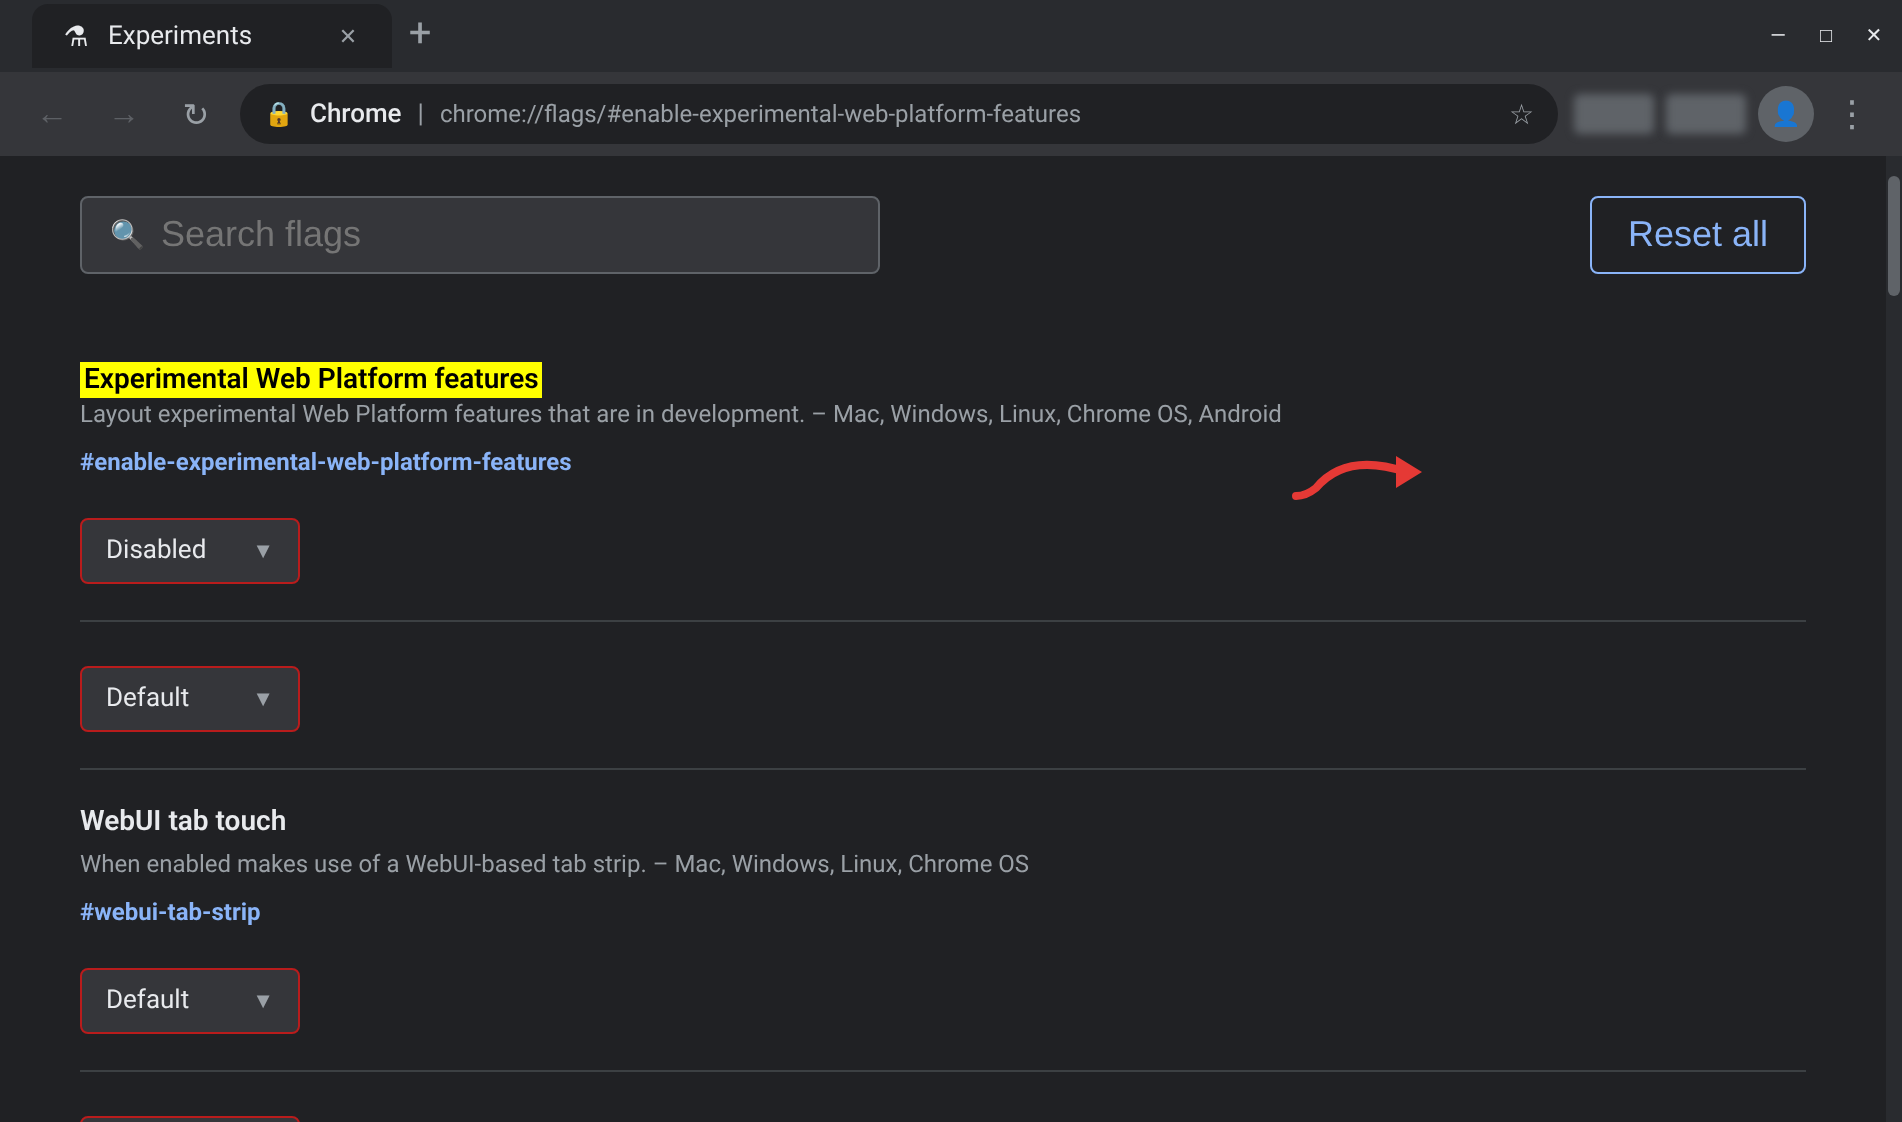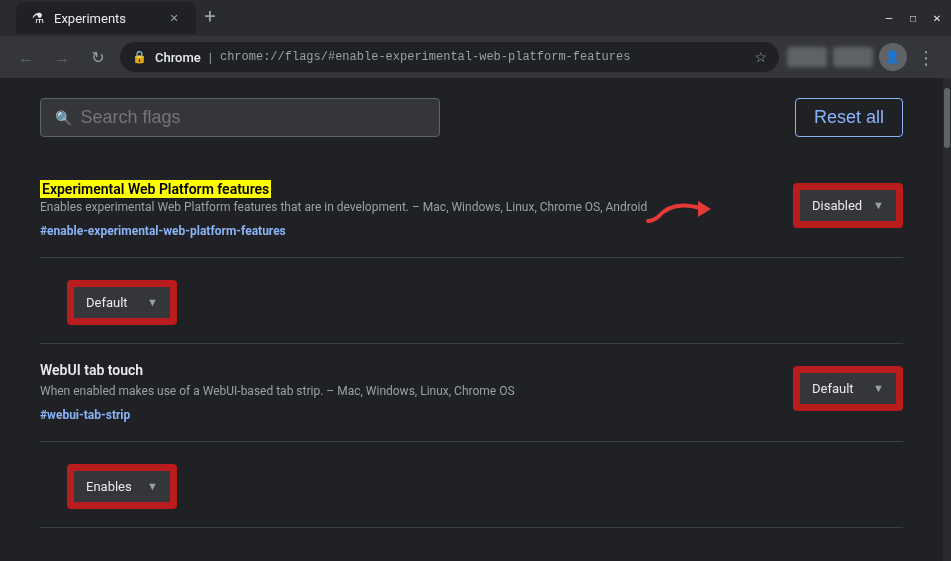--- a/index.html
+++ b/index.html
@@ -121,21 +121,21 @@
       display: flex;
       align-items: center;
       padding: 0 12px;
       gap: 8px;
       font-size: 13px;
       color: #e8eaed;
     }
     .address-lock { color: #9aa0a6; font-size: 12px; }
     .address-chrome { color: #e8eaed; font-weight: 500; }
     .address-sep { color: #9aa0a6; }
-    .address-url { color: #9aa0a6; font-size: 12px; font-family: Liberation Mono, monospace; }
+    .address-url { color: #9aa0a6; font-size: 12px; }
     .address-star { margin-left: auto; color: #9aa0a6; font-size: 14px; }
     .nav-profile-area {
       display: flex;
       align-items: center;
       gap: 6px;
     }
     .nav-profile-btn {
       width: 28px;
       height: 28px;
       border-radius: 50%;
@@ -226,20 +226,21 @@
     }
 
     
     .feature-item {
       padding: 18px 0;
       border-bottom: 1px solid #3c4043;
       display: flex;
       align-items: flex-start;
       gap: 16px;
       position: relative;
+      flex-direction: column;
     }
     .feature-info { flex: 1; }
     .feature-title {
       font-size: 14px;
       font-weight: 600;
       color: #e8eaed;
       margin-bottom: 4px;
     }
     .feature-title.highlighted {
       background: #ffff00;
@@ -261,32 +262,31 @@
       font-weight: bold;
     }
     .feature-control {
       display: flex;
       align-items: center;
       flex-shrink: 0;
       margin-top: 4px;
     }
     .dropdown {
       background: #35363a;
-      border: 7px solid #b91c1c;
+      border: 1px solid #b91c1c;
       color: #e8eaed;
       border-radius: 4px;
       padding: 8px 12px;
       font-size: 13px;
       cursor: pointer;
       display: flex;
       align-items: center;
       gap: 8px;
       min-width: 110px;
       justify-content: space-between;
-      margin-left: 27px;
     }
     .dropdown-arrow { color: #9aa0a6; font-size: 11px; }
 
     
     .red-arrow {
       position: absolute;
       right: 180px;
       top: 50%;
       transform: translateY(-50%);
       width: 80px;
@@ -339,21 +339,21 @@
         <span class="search-icon">🔍</span>
         <input class="search-input" type="text" placeholder="Search flags" style="">
       </div>
       <button class="reset-btn">Reset all</button>
     </div>
 
     <div id="features-container">
         <div class="feature-item">
       <div class="feature-info">
         <div><span class="feature-title highlighted">Experimental Web Platform features</span></div>
-        <div class="feature-desc">Enables experimental Web Platform features that are in development. – Mac, Windows, Linux, Chrome OS, Android</div>
+        <div class="feature-desc">Layout experimental Web Platform features that are in development. – Mac, Windows, Linux, Chrome OS, Android</div>
         <a class="feature-link">#enable-experimental-web-platform-features</a>
       </div>
 
       <svg class="red-arrow" viewBox="0 0 80 40" fill="none" xmlns="http://www.w3.org/2000/svg">
         <path d="M5 32 Q10 32 15 28 Q30 10 60 20" stroke="#e53935" stroke-width="4" fill="none" stroke-linecap="round"></path>
         <polygon points="55,12 68,20 55,28" fill="#e53935"></polygon>
       </svg>
 
       <div class="feature-control">
         <div class="dropdown">

